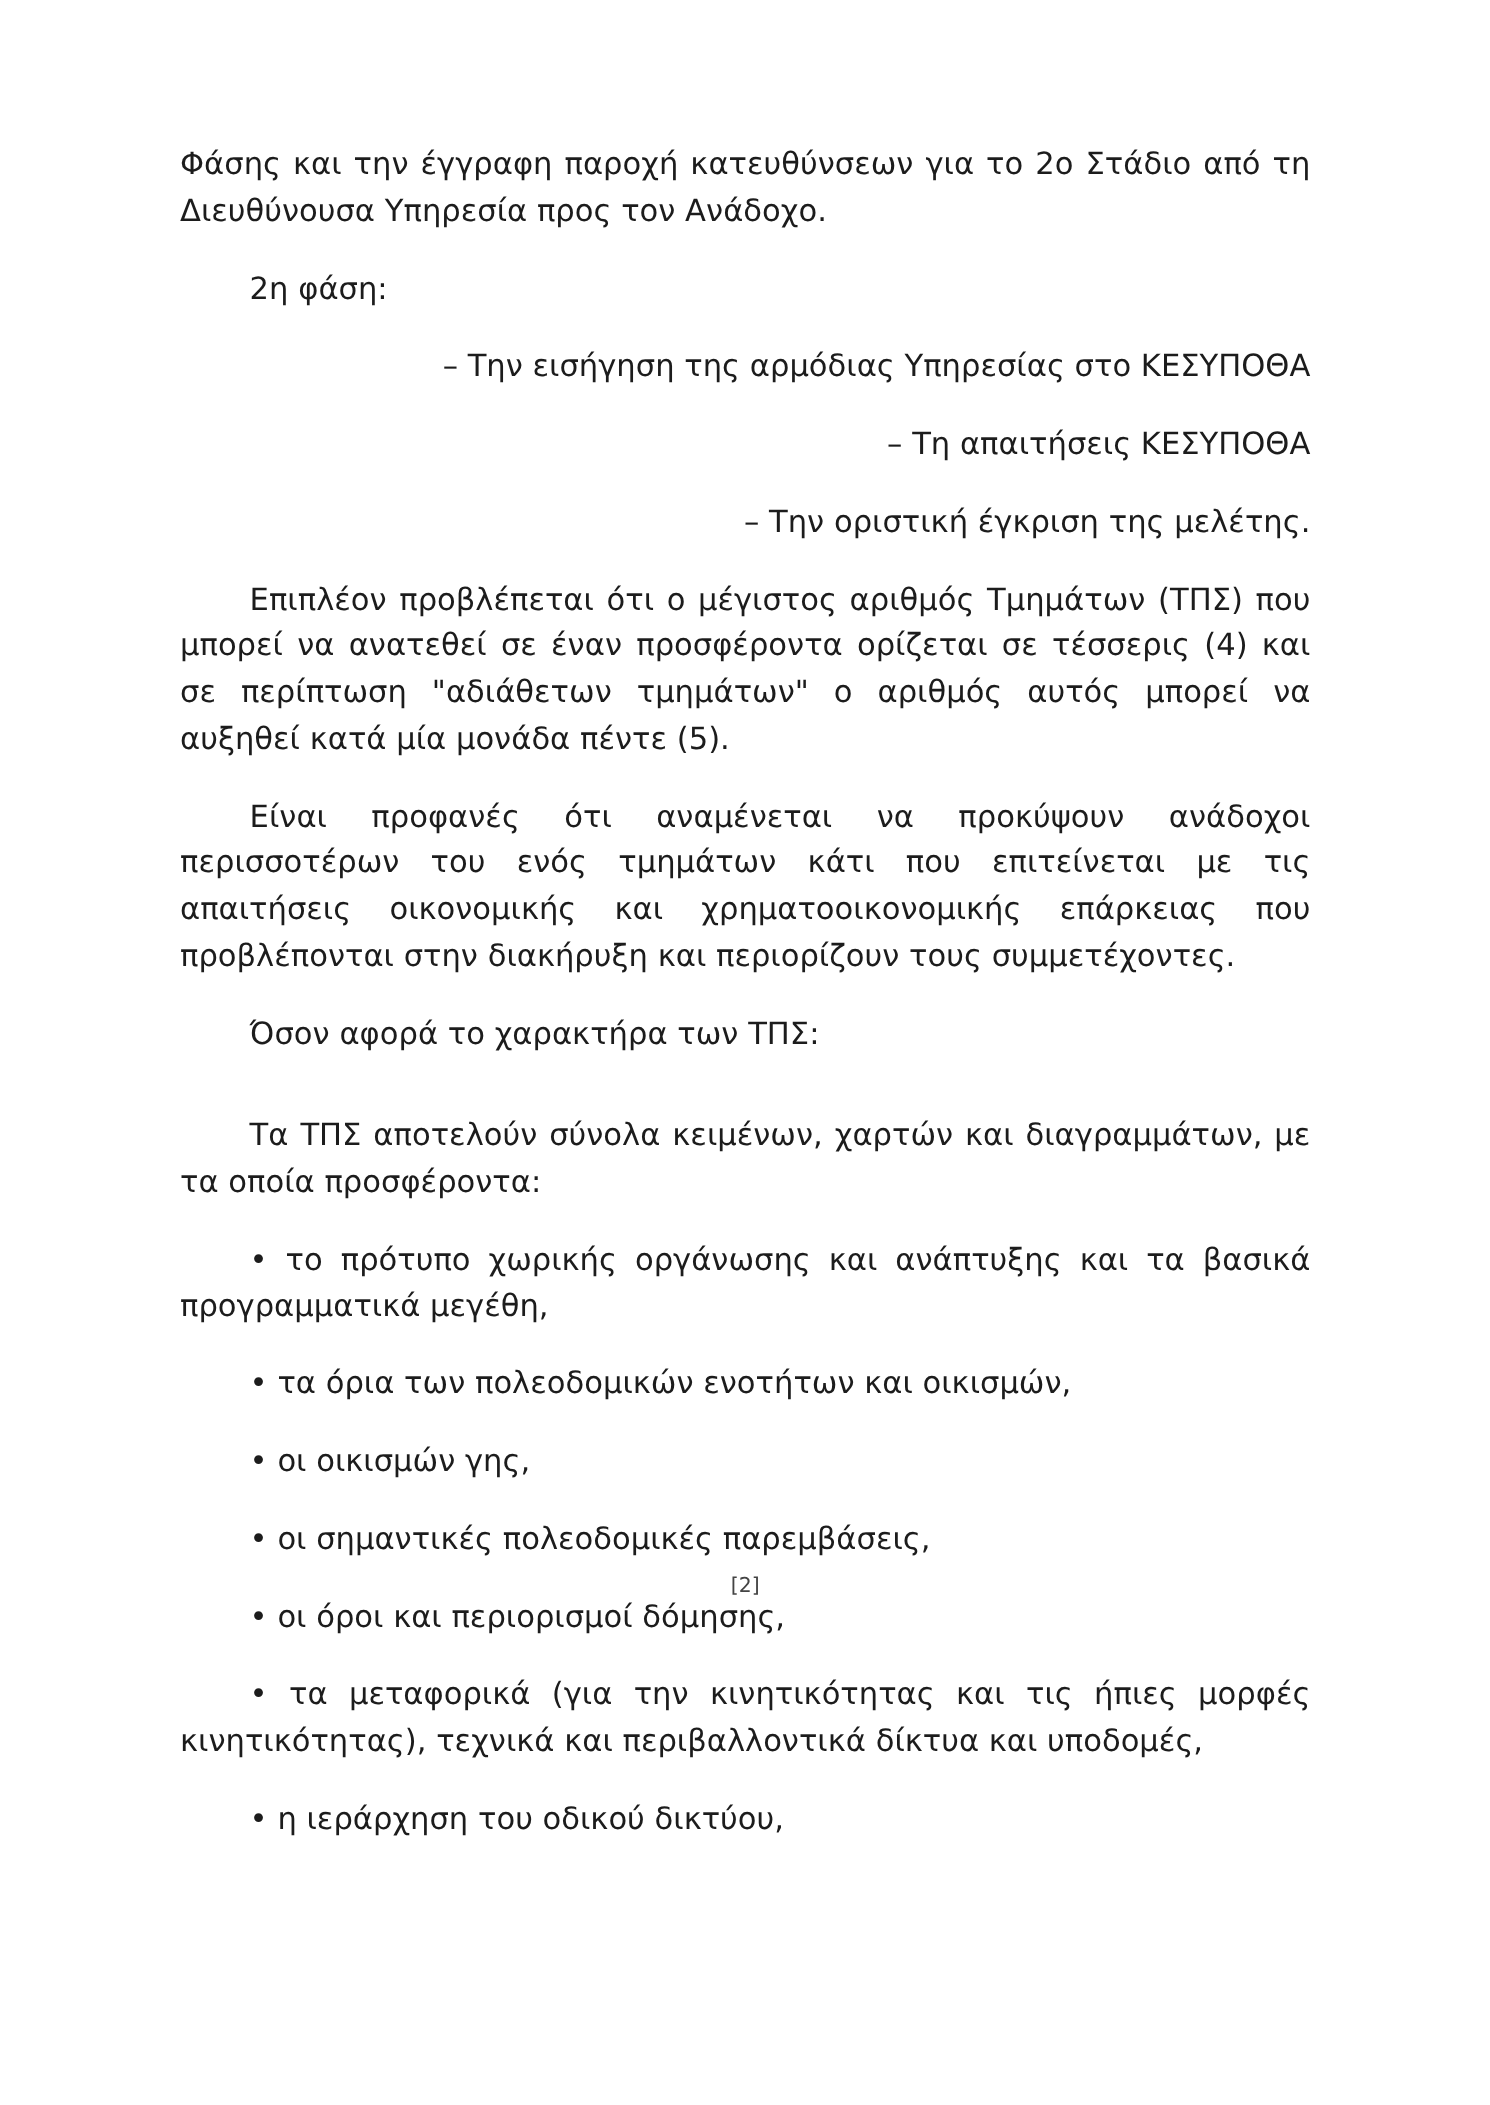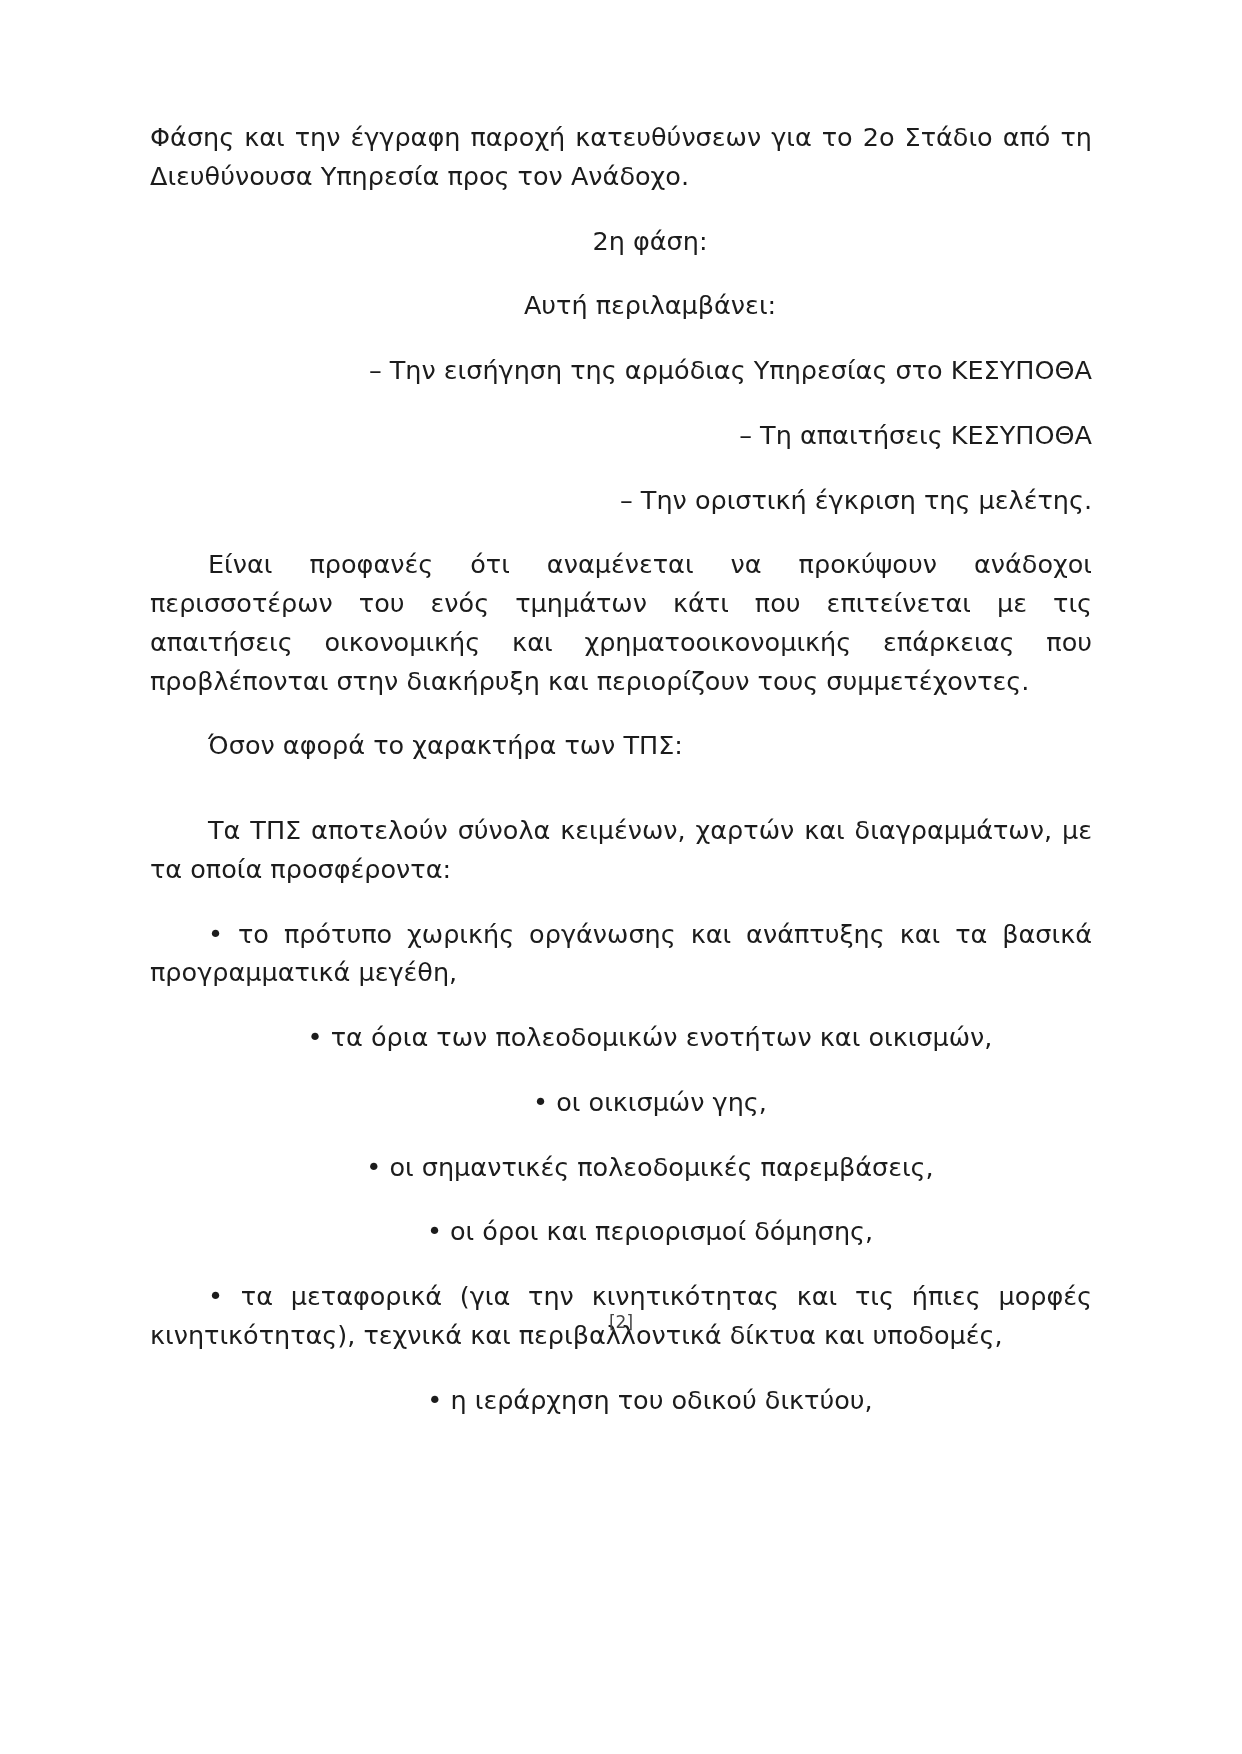--- a/index.html
+++ b/index.html
@@ -38,21 +38,21 @@
   p.continuation {
     text-indent: 0;
     text-align: justify;
   }
   p.indent {
     text-indent: 58px;
   }
   p.hang {
     padding-left: 58px;
     text-indent: 0;
-    text-align: center;
+    text-align: left;
   }
   p.hang-dash {
     padding-left: 58px;
     text-indent: 0;
     text-align: right;
   }
   p.bullet-wrap {
     padding-left: 0;
     text-indent: 58px;
     text-align: justify;
@@ -74,28 +74,28 @@
 </head>
 <body>
 
 <div class="page">
   <div class="doc-body">
 
     <p class="continuation">Φάσης και την έγγραφη παροχή κατευθύνσεων για το 2ο Στάδιο από τη Διευθύνουσα Υπηρεσία προς τον Ανάδοχο.</p>
 
     <p class="hang">2η φάση:</p>
 
-    <p class="hang">Αυτή περιλαμβάνει:</p>
 
     <p class="hang-dash">– Την εισήγηση της αρμόδιας Υπηρεσίας στο ΚΕΣΥΠΟΘΑ</p>
 
     <p class="hang-dash">– Τη απαιτήσεις ΚΕΣΥΠΟΘΑ</p>
 
     <p class="hang-dash">– Την οριστική έγκριση της μελέτης.</p>
 
+    <p class="indent">Επιπλέον προβλέπεται ότι ο μέγιστος αριθμός Τμημάτων (ΤΠΣ) που μπορεί να ανατεθεί σε έναν προσφέροντα ορίζεται σε τέσσερις (4) και σε περίπτωση "αδιάθετων τμημάτων" ο αριθμός αυτός μπορεί να αυξηθεί κατά μία μονάδα πέντε (5).</p>
 
     <p class="indent">Είναι προφανές ότι αναμένεται να προκύψουν ανάδοχοι περισσοτέρων του ενός   τμημάτων κάτι που επιτείνεται με τις απαιτήσεις οικονομικής και χρηματοοικονομικής επάρκειας    που προβλέπονται στην διακήρυξη και περιορίζουν τους συμμετέχοντες.</p>
 
     <p class="indent">Όσον αφορά το χαρακτήρα των ΤΠΣ:</p>
 
     <p class="indent gap-before">Τα ΤΠΣ αποτελούν σύνολα κειμένων, χαρτών και διαγραμμάτων, με τα οποία προσφέροντα:</p>
 
     <p class="bullet-wrap">• το πρότυπο χωρικής οργάνωσης και ανάπτυξης και τα βασικά προγραμματικά μεγέθη,</p>
 
     <p class="hang">• τα όρια των πολεοδομικών ενοτήτων και οικισμών,</p>

